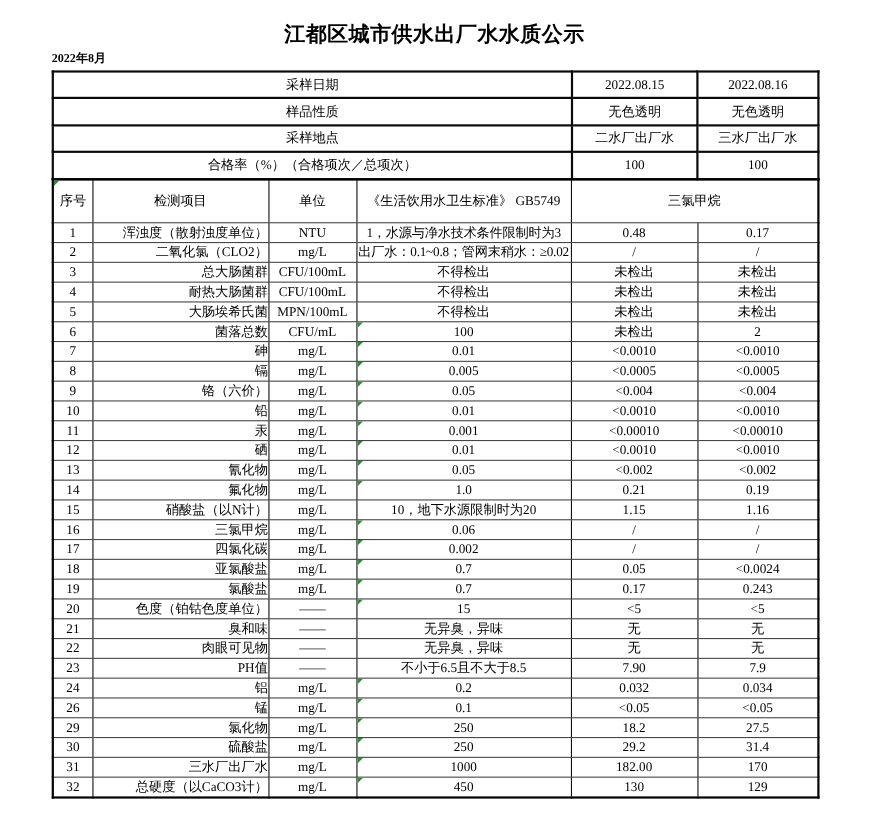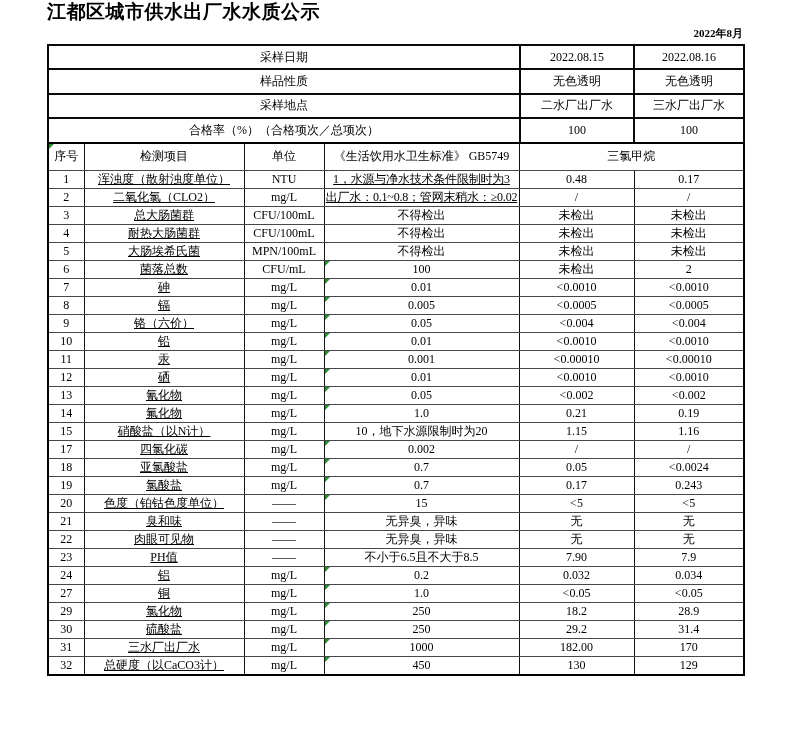--- a/index.html
+++ b/index.html
@@ -3,45 +3,45 @@
 <meta charset="utf-8">
 <style>
   html,body{margin:0;padding:0;}
   body{
     width:800px;height:751px;background:#ffffff;color:#000;
     font-family:"Liberation Serif","DejaVu Serif",serif;
     overflow:hidden;
   }
   .wrap{width:696px;margin:0 0 0 47px;}
   .title{
-    text-align:left;font-size:19px;font-weight:bold;
-    padding-top:0;line-height:24px;letter-spacing:0.5px;
+    text-align:center;font-size:19px;font-weight:bold;
+    padding-top:20px;line-height:24px;letter-spacing:0.5px;
   }
   .subtitle{
-    text-align:right;font-size:11px;font-weight:bold;
+    text-align:left;font-size:11px;font-weight:bold;
     line-height:13px;margin:3px 0 4px 0;
   }
   table{border-collapse:collapse;table-layout:fixed;width:696px;}
   
   .info{border:2px solid #000;}
   .info td{
     border:2px solid #0a0a0a;height:22.4px;text-align:center;
     font-size:12px;padding:0;white-space:nowrap;overflow:hidden;
   }
   
   .main{border:2px solid #000;margin-top:-2px;}
   .main th,.main td{
     border:1px solid #474747;border-left-color:#111;border-right-color:#111;
     font-size:12px;font-weight:normal;text-align:center;
     padding:0;position:relative;overflow:hidden;white-space:nowrap;
   }
-  .main thead tr{height:28px;}
+  .main thead tr{height:40px;}
   .main tbody tr{height:15.45px;}
-  .main td.item{text-align:center;padding-left:0;text-decoration:underline;}
-  .tight{font-size:11px;letter-spacing:-0.2px;text-decoration:underline;}
+  .main td.item{text-align:right;padding-left:0;}
+  .tight{font-size:11px;letter-spacing:-0.2px;}
   .mark::before{
     content:"";position:absolute;top:0;left:0;width:0;height:0;
     border-top:5px solid #2f8a35;border-right:5px solid transparent;
   }
 </style>
 </head>
 <body>
 
 <div class="wrap">
 
@@ -211,20 +211,28 @@
         </tr>
         <tr>
           <td>15</td>
           <td class="item">硝酸盐（以N计）</td>
           <td>mg/L</td>
           <td class="">10，地下水源限制时为20</td>
           <td>1.15</td>
           <td>1.16</td>
         </tr>
         <tr>
+          <td>16</td>
+          <td class="item">三氯甲烷</td>
+          <td>mg/L</td>
+          <td class="mark ">0.06</td>
+          <td>/</td>
+          <td>/</td>
+        </tr>
+        <tr>
           <td>17</td>
           <td class="item">四氯化碳</td>
           <td>mg/L</td>
           <td class="mark ">0.002</td>
           <td>/</td>
           <td>/</td>
         </tr>
         <tr>
           <td>18</td>
           <td class="item">亚氯酸盐</td>
@@ -275,34 +283,34 @@
         </tr>
         <tr>
           <td>24</td>
           <td class="item">铝</td>
           <td>mg/L</td>
           <td class="mark ">0.2</td>
           <td>0.032</td>
           <td>0.034</td>
         </tr>
         <tr>
-          <td>27</td>
-          <td class="item">铜</td>
-          <td>mg/L</td>
-          <td class="mark ">1.0</td>
+          <td>26</td>
+          <td class="item">锰</td>
+          <td>mg/L</td>
+          <td class="mark ">0.1</td>
           <td>&lt;0.05</td>
           <td>&lt;0.05</td>
         </tr>
         <tr>
           <td>29</td>
           <td class="item">氯化物</td>
           <td>mg/L</td>
           <td class="mark ">250</td>
           <td>18.2</td>
-          <td>28.9</td>
+          <td>27.5</td>
         </tr>
         <tr>
           <td>30</td>
           <td class="item">硫酸盐</td>
           <td>mg/L</td>
           <td class="mark ">250</td>
           <td>29.2</td>
           <td>31.4</td>
         </tr>
         <tr>

